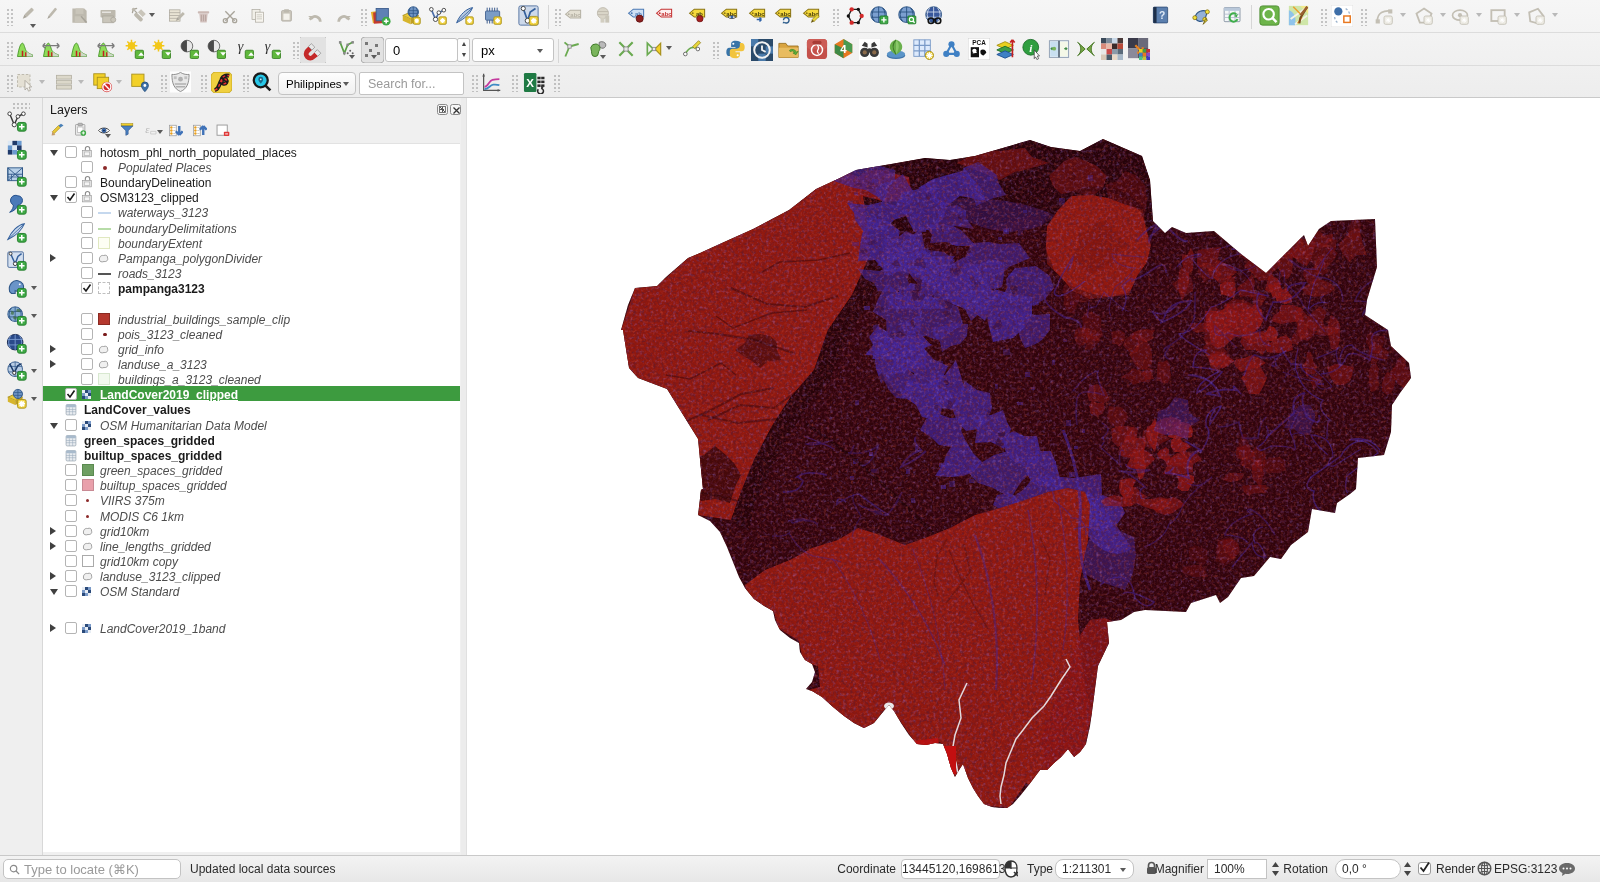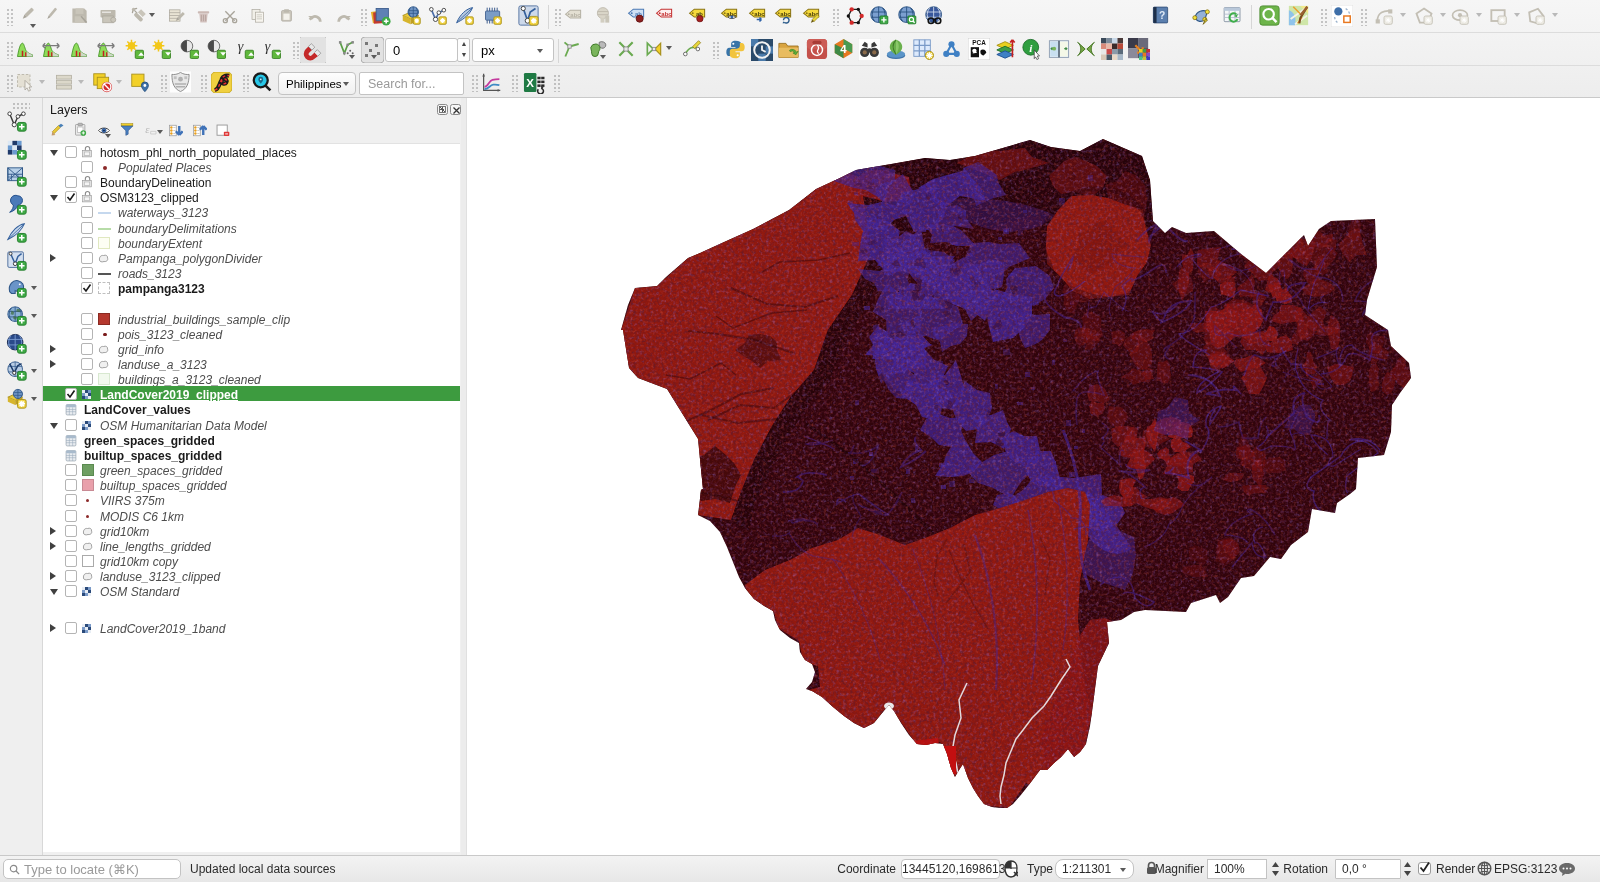--- a/index.html
+++ b/index.html
@@ -1553,21 +1553,21 @@
       </svg>
 <div class="slab" style="right:396px">Magnifier</div>
 <div class="sbx" style="left:1207px;top:3px;width:60px;height:20px;border-radius:0">
         <span style="position:absolute;left:6px;top:2px;font-size:12px">100%</span>
       </div>
 <div class="abs" style="left:1269px;top:5px;width:13px;height:16px"><svg width="13" height="16" viewBox="0 0 13 16">
           <path d="M6.5 1 L10 6 H3 Z" fill="#444"></path>
           <path d="M6.5 15 L10 10 H3 Z" fill="#444"></path>
         </svg></div>
 <div class="slab" style="right:272px">Rotation</div>
-<div class="sbx" style="left:1335px;top:3px;width:66px;height:20px;border-radius:1px">
+<div class="sbx" style="left:1335px;top:3px;width:66px;height:20px;border-radius:10px">
         <span style="position:absolute;left:6px;top:2px;font-size:12px">0,0 °</span>
       </div>
 <div class="abs" style="left:1401px;top:5px;width:13px;height:16px"><svg width="13" height="16" viewBox="0 0 13 16">
           <path d="M6.5 1 L10 6 H3 Z" fill="#444"></path>
           <path d="M6.5 15 L10 10 H3 Z" fill="#444"></path>
         </svg></div>
 <div class="abs" style="left:1418px;top:6px;width:13px;height:13px;background:#fff;border:1px solid #9a9a9a;border-radius:3px">
         <svg width="13" height="13" viewBox="0 0 13 13" style="position:absolute;left:-1px;top:-2px">
           <path d="M2.5 6.5 L5.5 10 L11 1.5" fill="none" stroke="#222" stroke-width="1.8"></path>
         </svg>

